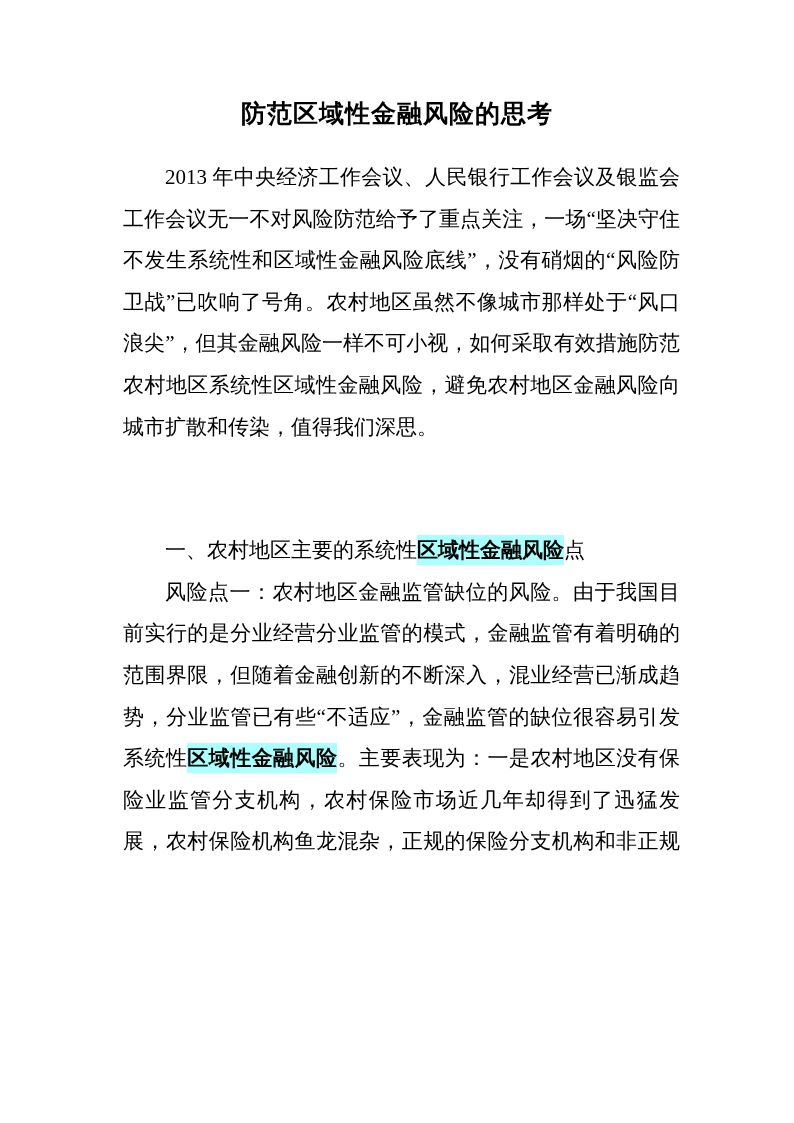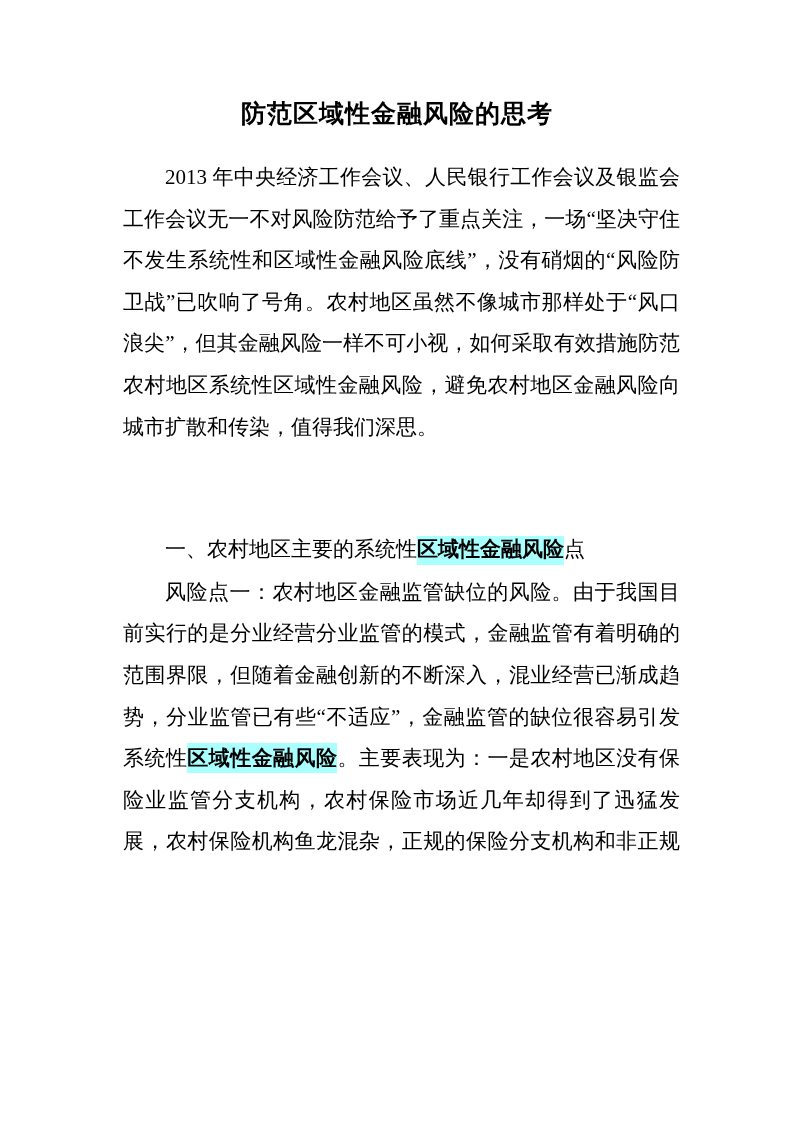--- a/index.html
+++ b/index.html
@@ -32,21 +32,21 @@
   }
   .para{
     margin:0 114px 0 123px;
     font-size:21px;
     line-height:41.6px;
     text-align:justify;
     text-justify:inter-ideograph;
     text-indent:2em;
   }
   .para-intro{margin-top:27px;}
-  .section-heading{margin-top:82px;font-weight:normal;font-family:Liberation Mono, monospace;}
+  .section-heading{margin-top:82px;font-weight:normal;}
   .para-body{margin-top:0;}
   .hl{
     background-color:var(--hl-color);
     font-weight:bold;
     padding:3px 0;
   }
 </style>
 </head>
 <body>
 

